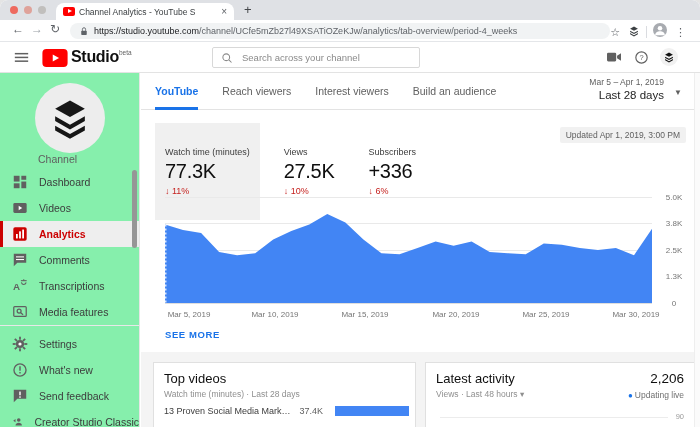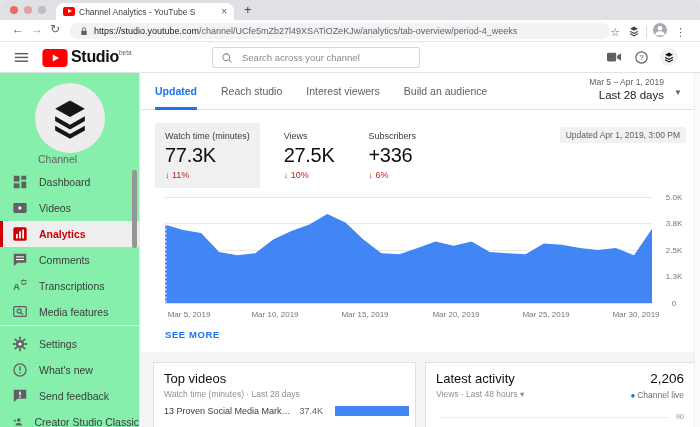--- a/index.html
+++ b/index.html
@@ -68,21 +68,21 @@
   .tab { height:37px; display:flex; align-items:center; font-size:10.5px; color:#606060;
          border-bottom:3px solid transparent; padding-top:2px; cursor:pointer; white-space:nowrap; }
   .tab.active { color:#1a73e8; font-weight:bold; border-bottom-color:#1a73e8; }
   .datepick { position:absolute; right:36px; top:4px; text-align:right; cursor:pointer; }
   .datepick .rng { font-size:8.5px; color:#606060; }
   .datepick .per { font-size:11.5px; color:#1f1f1f; margin-top:2px; }
   .datepick .caret { position:absolute; right:-18px; top:11px; font-size:8px; color:#606060; }
 
   .panel { position:absolute; left:0; top:37px; width:559px; height:242px; background:#fff; }
   .metrics { position:absolute; left:14px; top:13px; display:flex; }
-  .mcard { padding:8px 10px; cursor:pointer; }
+  .mcard { padding:24px 10px; cursor:pointer; }
   .mcard.selected { background:#f0f0f0; }
   .mcard .mlbl { font-size:9px; color:#3c3c3c; white-space:nowrap; }
   .mcard .mval { font-size:20px; color:#0f0f0f; margin-top:3px; letter-spacing:-0.3px; }
   .mcard .mdelta { font-size:9px; color:#c5221f; margin-top:3px; }
   .m-views { margin-left:14px; }
   .m-subs { margin-left:14px; }
   .updated { position:absolute; right:14px; top:17px; background:#f1f1f1; color:#5f5f5f; font-size:8.5px;
              padding:3px 6px; border-radius:2px; }
 
   .gridline { position:absolute; left:24px; width:487px; height:1px; background:#e9e9e9; }
@@ -312,22 +312,22 @@
         <path d="M5.5 4.5 L2 7 L5.5 9.5 z"></path>
       </svg>
       <span class="lbl">Creator Studio Classic</span>
     </div>
     <div class="side-scroll"></div>
   </div>
 
   <div class="main">
     <div class="tabsrow">
       <div class="tabs">
-        <div class="tab active">Updated</div>
-        <div class="tab">Reach studio</div>
+        <div class="tab active">YouTube</div>
+        <div class="tab">Reach viewers</div>
         <div class="tab">Interest viewers</div>
         <div class="tab">Build an audience</div>
       </div>
       <div class="datepick">
         <div class="rng">Mar 5 – Apr 1, 2019</div>
         <div class="per">Last 28 days</div>
         <div class="caret">▼</div>
       </div>
     </div>
 
@@ -387,21 +387,21 @@
         <div class="tv-row">
           <span class="tv-title">13 Proven Social Media Marketing Tips f...</span>
           <span class="tv-val">37.4K</span>
           <span class="tv-bar"></span>
         </div>
       </div>
       <div class="card card2">
         <div class="cardtitle">Latest activity</div>
         <div class="la-total">2,206</div>
         <div class="cardsub"><span>Views · Last 48 hours</span> <span>▾</span></div>
-        <div class="la-live"><span class="dot">●</span><span>Channel live</span></div>
+        <div class="la-live"><span class="dot">●</span><span>Updating live</span></div>
         <div class="la-grid"></div>
         <div class="la-gridlab">90</div>
 
       </div>
     </div>
 
     <div class="page-scroll"></div>
   </div>
 
 </div>

